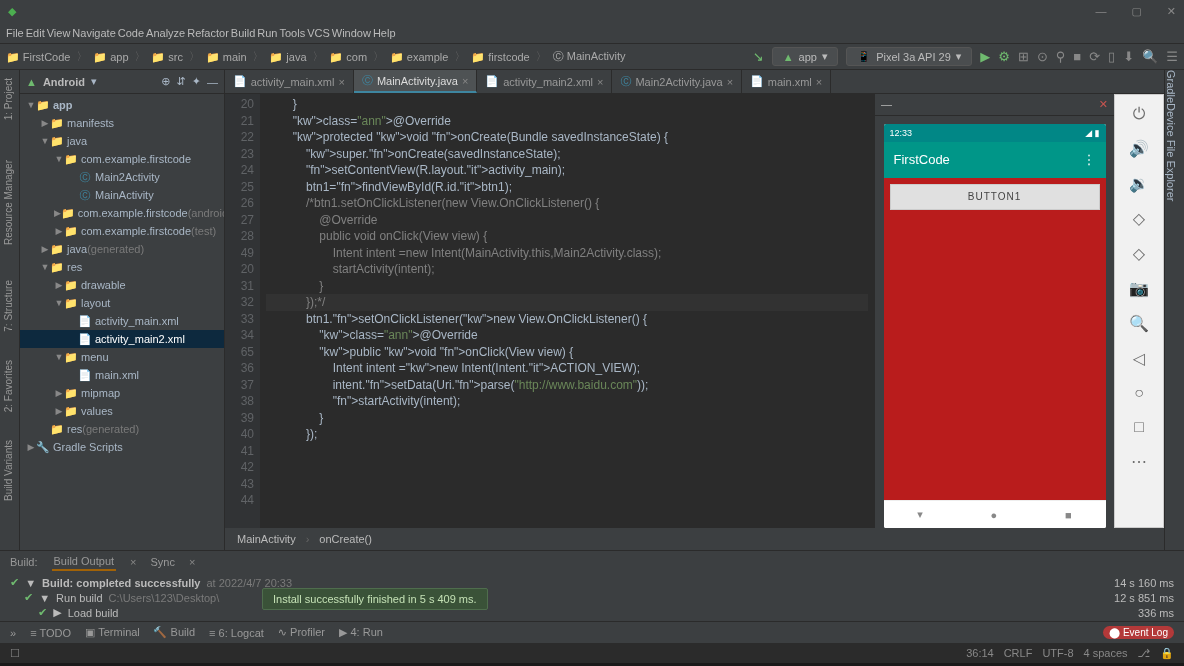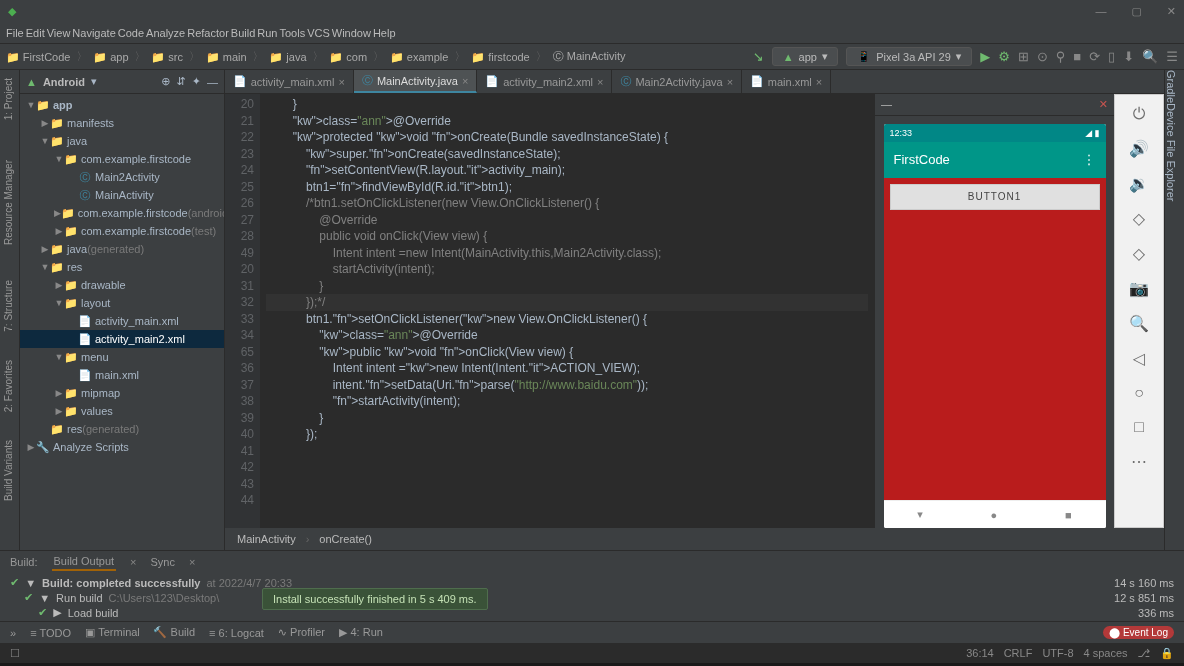--- a/index.html
+++ b/index.html
@@ -267,21 +267,21 @@
         </div>
         <div class="tree-row" style="padding-left: 20px;">
           <span class="arrow"></span>
           <span class="icon" style="color:#d0a86e">📁</span>
           <span>res</span> 
           <span class="dim">(generated)</span>
         </div>
         <div class="tree-row" style="padding-left: 6px;">
           <span class="arrow">▶</span>
           <span class="icon" style="color:#d0a86e">🔧</span>
-          <span>Analyze Scripts</span>
+          <span>Gradle Scripts</span>
         </div>
       </div>
   </div>
 
   <div class="editor">
     <div class="tabs" id="tabs">
         <div class="tab">
           <span style="color:#e8bf6a">📄</span>
           <span>activity_main.xml</span>
           <span class="close">×</span>

